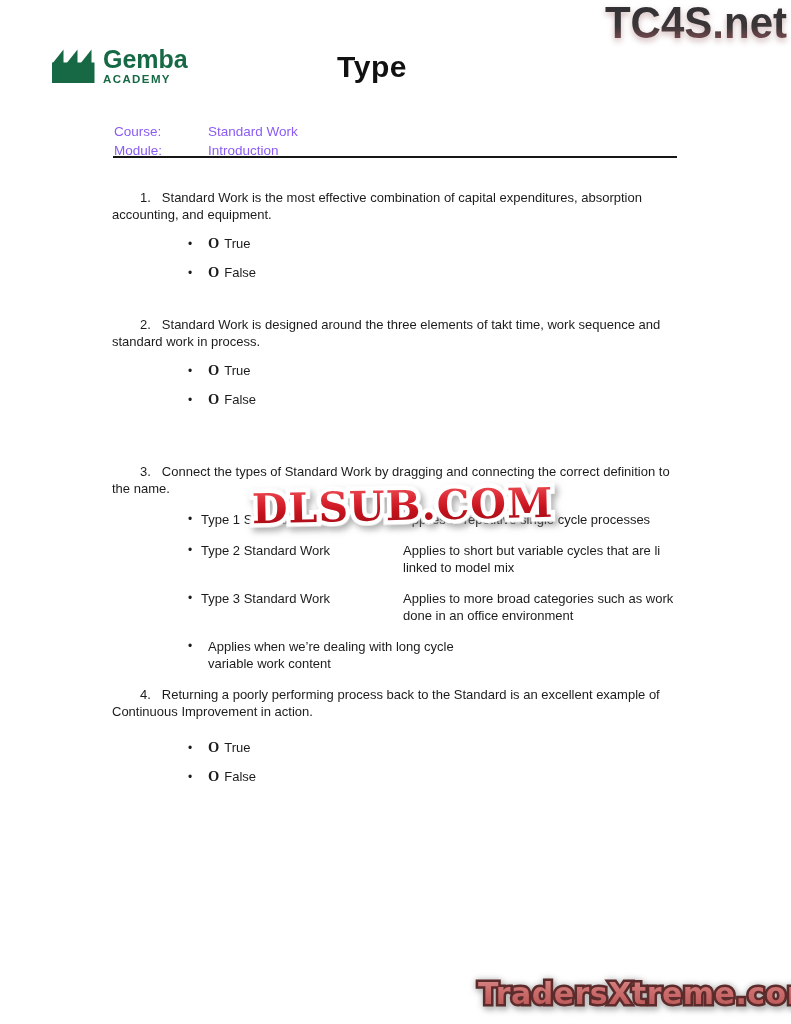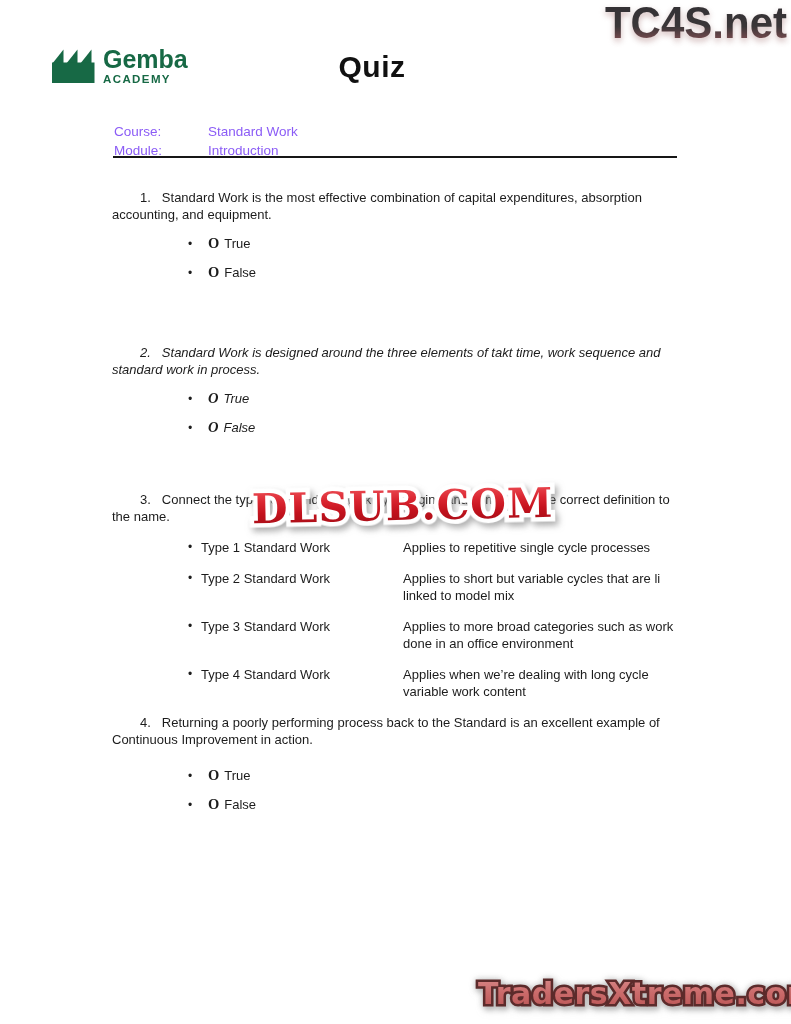--- a/index.html
+++ b/index.html
@@ -44,21 +44,21 @@
   .content{position:absolute;left:112px;top:189px;width:578px;font-size:13px;line-height:17px;}
   p.qtext{margin:0;text-indent:28px;white-space:pre-line;}
   .qnum{margin-right:11px;}
 
   .opts{margin-top:12px;}
   .opt{display:flex;align-items:baseline;padding-left:76px;margin-bottom:11px;line-height:17px;}
   .bullet{width:20px;font-size:12px;}
   .omark{font-family:"Liberation Serif", serif;font-weight:bold;font-size:14.5px;margin-right:5px;}
   .olabel{font-size:13px;}
 
-  .q2{margin-top:62px;font-style:italic;}
+  .q2{margin-top:34px;}
   .q3{margin-top:54px;}
   .q4{margin-top:4px;}
   .q4 .opts{margin-top:19px;}
 
   .mrows{margin-top:14px;}
   .mrow{display:flex;padding-left:76px;margin-bottom:14px;line-height:17px;}
   .mleft{width:202px;flex-shrink:0;}
   .mright{width:287px;flex-shrink:0;white-space:pre-line;}
 
   
@@ -108,21 +108,21 @@
       <polygon points="16,19 27.5,4.5 27.5,19" fill="#176945"></polygon>
       <polygon points="30,19 41.5,4.5 41.5,19" fill="#176945"></polygon>
       <rect x="2" y="17.5" width="42.5" height="20.5" fill="#176945"></rect>
     </svg>
     <div class="logo-text">
       <span class="logo-main">Gemba</span>
       <span class="logo-sub">ACADEMY</span>
     </div>
   </div>
 
-  <div class="quiz-title">Quiz</div>
+  <div class="quiz-title">Type</div>
 
   <div class="meta">
     <div class="meta-row">
       <span class="meta-label">Course:</span>
       <span class="meta-value">Standard Work</span>
     </div>
     <div class="meta-row">
       <span class="meta-label">Module:</span>
       <span class="meta-value">Introduction</span>
     </div>
@@ -182,21 +182,20 @@
 linked to model mix</span>
         </div>
         <div class="mrow">
           <span class="bullet">•</span>
           <span class="mleft">Type 3 Standard Work</span>
           <span class="mright">Applies to more broad categories such as work
 done in an office environment</span>
         </div>
         <div class="mrow">
           <span class="bullet">•</span>
-          <span class="mleft">Type 4 Standard Work</span>
           <span class="mright">Applies when we’re dealing with long cycle
 variable work content</span>
         </div>
       </div>
     </div>
 
     <div class="qblock q4">
       <p class="qtext"><span class="qnum">4.</span><span>Returning a poorly performing process back to the Standard is an excellent example of
 Continuous Improvement in action.</span></p>
       <div class="opts">

